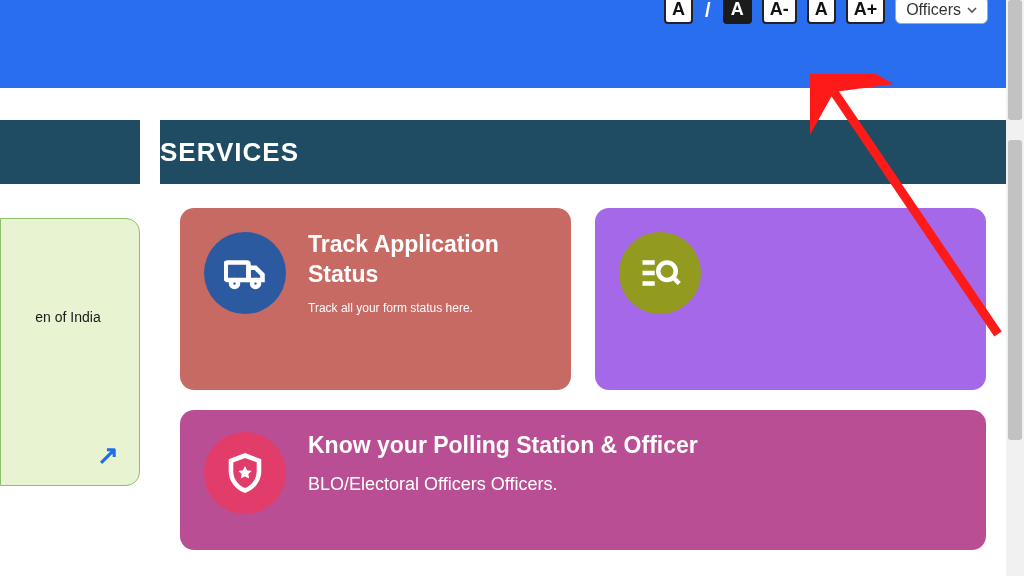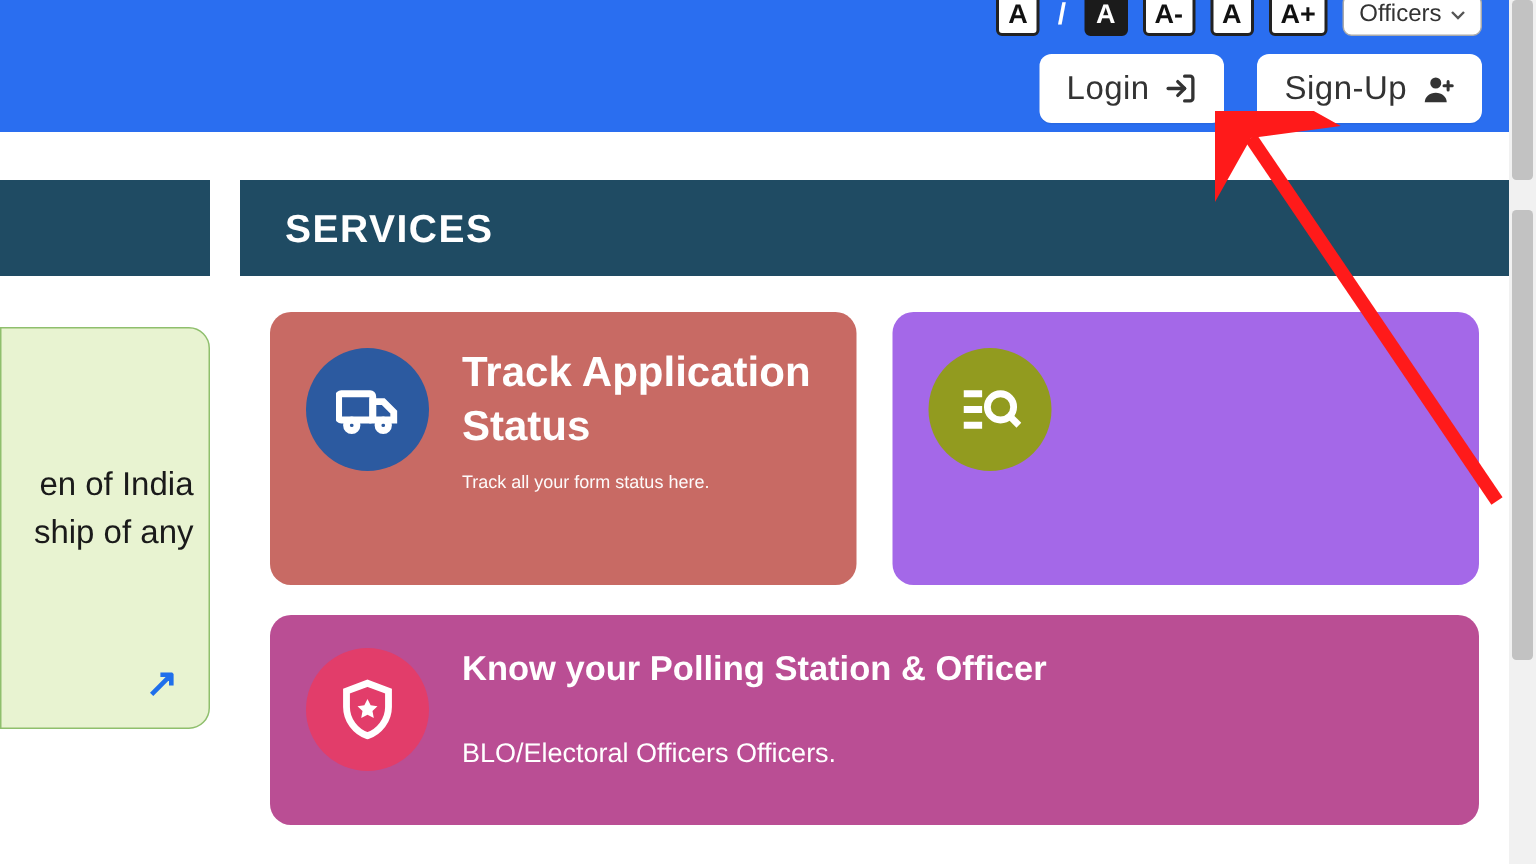--- a/index.html
+++ b/index.html
@@ -20,45 +20,45 @@
   .lang-pill svg { width:10px; height:10px; }
 
   .auth-row { position:absolute; right:18px; top:36px; display:flex; gap:22px; }
   .auth-btn { background:#fff; border-radius:8px; padding:10px 18px; font-size:22px; color:#333; display:flex; align-items:center; gap:10px; font-weight:500; letter-spacing:0.3px; box-shadow:0 1px 0 rgba(0,0,0,0.05); }
   .auth-btn svg { width:22px; height:22px; }
 
   
   .gap { position:absolute; left:0; top:88px; width:1006px; height:32px; background:#fff; }
 
   
-  .services-bar { position:absolute; left:160px; top:120px; width:846px; height:64px; background:#1f4b63; display:flex; align-items:center; padding-left:30px; }
+  .services-bar { position:absolute; left:160px; top:120px; width:846px; height:64px; background:#1f4b63; display:flex; align-items:center; }
   .services-bar span { color:#fff; font-size:26px; font-weight:700; letter-spacing:1px; }
   .left-hdr { position:absolute; left:0; top:120px; width:140px; height:64px; background:#1f4b63; }
   
   .left-card { position:absolute; left:0; top:218px; width:140px; height:268px; background:#e8f3d1; border:1px solid #8fbf6d; border-radius:0 14px 14px 0; padding:88px 10px 10px 6px; }
-  .left-card .frag { color:#1a1a1a; font-size:22px; line-height:1.45; font-weight:500; text-align:right; }
+  .left-card .frag { color:#1a1a1a; font-size:14px; line-height:1.45; font-weight:500; text-align:center; }
   .left-card .arrow { position:absolute; left:96px; bottom:14px; color:#1f6feb; font-size:26px; font-weight:bold; }
 
   
   .content { position:absolute; left:160px; top:184px; width:846px; height:392px; background:#fff; padding:24px 20px 0 20px; }
 
   .cards-row { display:flex; gap:24px; }
   .card { flex:1 1 0; border-radius:14px; padding:22px 24px 28px 24px; color:#fff; display:flex; gap:22px; align-items:flex-start; min-height:182px; }
   .card.red { background:#c86a64; }
   .card.purple { background:#a468e8; }
   .card .icon-circle { width:82px; height:82px; min-width:82px; border-radius:50%; display:flex; align-items:center; justify-content:center; margin-top:2px; }
   .card.red .icon-circle { background:#2c5aa0; }
   .card.purple .icon-circle { background:#929b1f; }
   .icon-circle svg { width:42px; height:42px; stroke:#fff; fill:none; stroke-width:2.6; }
-  .card .card-body h3 { font-size:28px; font-weight:600; line-height:1.3; margin-bottom:10px; }
+  .card .card-body h3 { font-size:23px; font-weight:600; line-height:1.3; margin-bottom:10px; }
   .card .card-body p { font-size:12px; line-height:1.45; opacity:0.97; }
 
   .wide-card { margin-top:20px; border-radius:14px; background:#ba4e94; color:#fff; padding:22px 24px 18px 24px; display:flex; gap:22px; align-items:flex-start; min-height:140px; }
   .wide-card .icon-circle { width:82px; height:82px; min-width:82px; border-radius:50%; background:#e23d6a; display:flex; align-items:center; justify-content:center; }
-  .wide-card .card-body h3 { font-size:23px; font-weight:600; margin-bottom:28px; }
+  .wide-card .card-body h3 { font-size:23px; font-weight:600; margin-bottom:10px; }
   .wide-card .card-body p { font-size:18px; line-height:1.7; }
 
   
   .annotation { position:absolute; pointer-events:none; }
 </style>
 </head>
 <body>
 
 <div class="viewport">
 
@@ -76,51 +76,32 @@
       <div class="acc-btn">A</div>
       <div class="acc-btn">A+</div>
       <div class="lang-pill">
         <span>Officers</span>
         <svg viewBox="0 0 10 10">
             <path d="M1 3 L5 7 L9 3" fill="none" stroke="#555" stroke-width="1.6"></path>
           </svg>
       </div>
     </div>
 
-    <div class="auth-row">
-      <div class="auth-btn">
-        <span>Login</span>
-        <svg viewBox="0 0 24 24" fill="none" stroke="#333" stroke-width="2.4" stroke-linecap="round" stroke-linejoin="round">
-          <path d="M15 3h4a2 2 0 0 1 2 2v14a2 2 0 0 1-2 2h-4"></path>
-          <path d="M10 17l5-5-5-5"></path>
-          <path d="M15 12H3"></path>
-        </svg>
-      </div>
-      <div class="auth-btn">
-        <span>Sign-Up</span>
-        <svg viewBox="0 0 24 24" fill="#333">
-          <circle cx="10" cy="8" r="4"></circle>
-          <path d="M2 22c0-4 3.6-7 8-7s8 3 8 7" fill="#333"></path>
-          <path d="M19 7v6M16 10h6" stroke="#333" stroke-width="2.2" stroke-linecap="round"></path>
-        </svg>
-      </div>
-    </div>
   </div>
 
   <div class="gap"></div>
 
   <div class="left-hdr"></div>
 
   <div class="services-bar">
     <span>SERVICES</span>
   </div>
 
   <div class="left-card">
     <div class="frag">en of India</div>
-    <div class="frag">ship of any</div>
     <div class="arrow">↗</div>
   </div>
 
   <div class="content">
     <div class="cards-row">
       <div class="card red">
         <div class="icon-circle">
           <svg viewBox="0 0 24 24">
               <rect x="1" y="6" width="13" height="10" rx="1"></rect>
               <path d="M14 9h4l4 4v3h-8z"></path>

